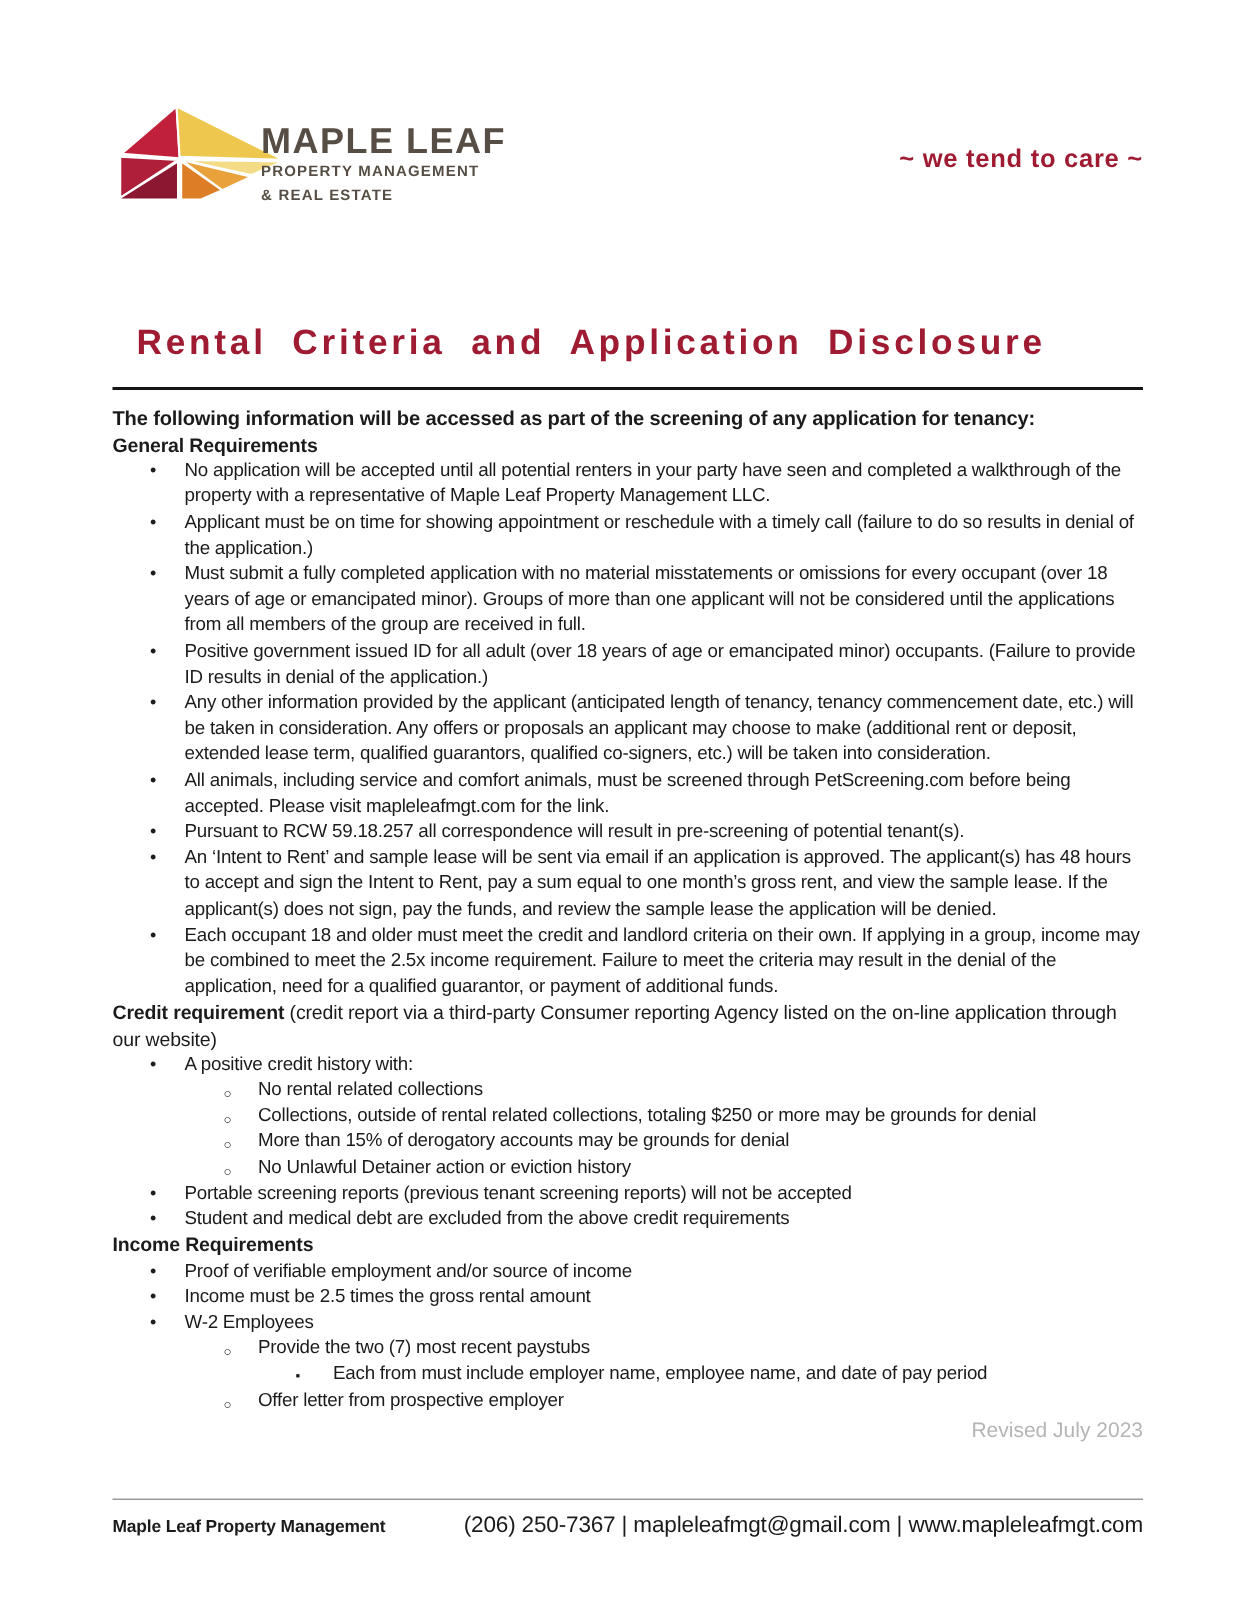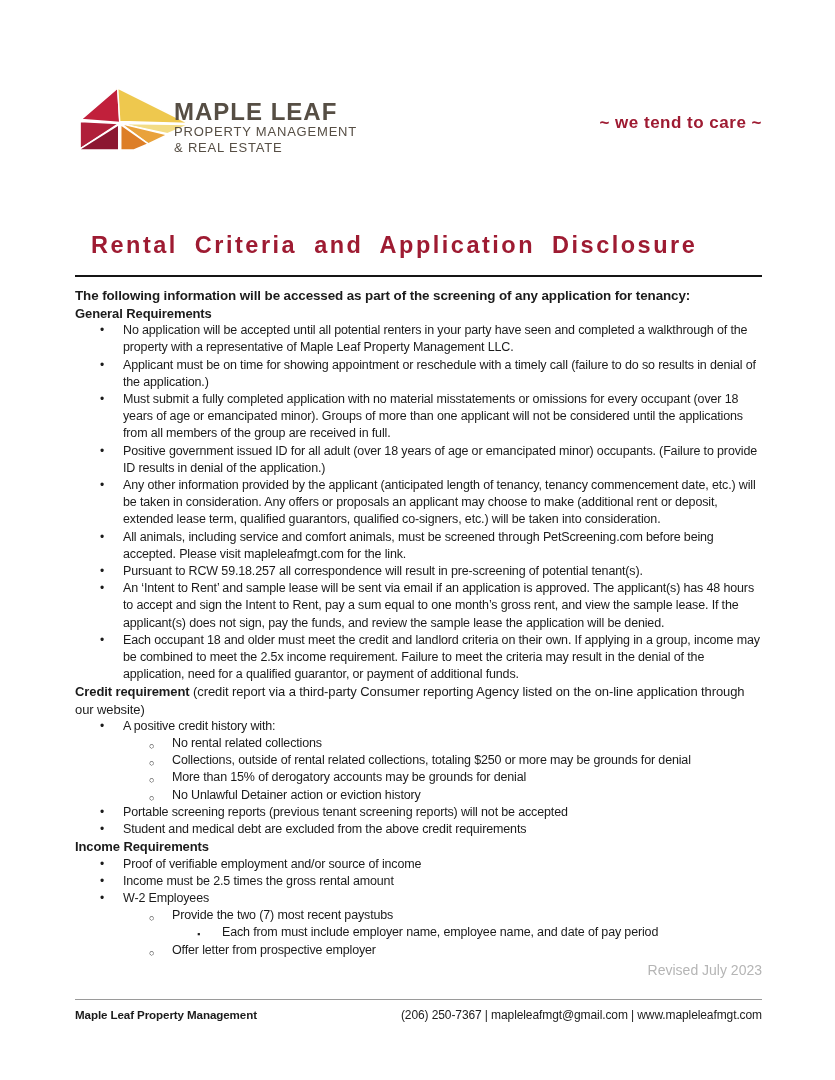--- a/index.html
+++ b/index.html
@@ -1,31 +1,31 @@
 <!DOCTYPE html>
 <html><head>
 <meta charset="utf-8">
 <style>
   html,body{margin:0;padding:0;background:#ffffff;}
   .page{
     position:relative;
     width:835px;height:1080px;
     background:#ffffff;
     box-sizing:border-box;
-    padding:17px 73px 0 75px;
+    padding:0 73px 0 75px;
     overflow:hidden;
     font-family:"Liberation Sans",sans-serif;
     color:#1b1b1b;
   }
   
   .header{position:relative;height:198px;}
   .logo-house{position:absolute;left:4px;top:70px;}
   .logo-text{position:absolute;left:99px;top:82px;color:#564e44;}
   .brand{font-size:24px;font-weight:bold;letter-spacing:1px;line-height:25px;}
-  .brand-sub{font-size:13px;font-weight:normal;letter-spacing:0.8px;line-height:14.5px;margin-top:1px;}
+  .brand-sub{font-size:10px;font-weight:bold;letter-spacing:0.8px;line-height:14.5px;margin-top:1px;}
   .tagline{position:absolute;right:0;top:96px;color:#9e1b32;font-size:17px;font-weight:bold;letter-spacing:0.5px;}
   
   .title{
     margin:16px;font-size:23.5px;font-weight:bold;color:#9e1b32;
     letter-spacing:2.5px;word-spacing:8px;line-height:28px;
   }
   .title-rule{border:none;border-top:2px solid #151515;margin:10px 0 0 0;}
   .intro{margin-top:10px;font-weight:bold;font-size:13.4px;letter-spacing:-0.1px;line-height:18px;}
   
   .sec-heading{font-size:13px;line-height:17.2px;letter-spacing:-0.1px;}
@@ -37,21 +37,21 @@
   .lvl2{padding-left:97px;}
   .lvl2 .marker{left:74px;font-size:9px;top:3px;}
   .lvl3{padding-left:147px;}
   .lvl3 .marker{left:122px;font-size:9px;top:2px;}
   .revised{text-align:right;color:#b5b5b5;font-size:14px;margin-top:3px;}
   
   .footer{position:absolute;left:75px;right:73px;top:999px;}
   .footer-rule{border:none;border-top:1.5px solid #9a9a9a;margin:0;}
   .footer-row{display:flex;justify-content:space-between;align-items:baseline;margin-top:8px;}
   .footer-left{font-weight:bold;font-size:11.6px;letter-spacing:-0.1px;}
-  .footer-right{font-size:12px;letter-spacing:-0.1px;}
+  .footer-right{font-size:15px;letter-spacing:-0.1px;}
 </style>
 </head>
 <body>
 
 <div class="page">
 
   <div class="header">
     <svg class="logo-house" width="114" height="64" viewBox="0 0 112 63" xmlns="http://www.w3.org/2000/svg">
       <polygon points="38,1 2,32 40,35" stroke="#ffffff" stroke-width="1.4" fill="#C1203B"></polygon>
       <polygon points="38,1 40,34 108,36" stroke="#ffffff" stroke-width="1.4" fill="#EEC84E"></polygon>

